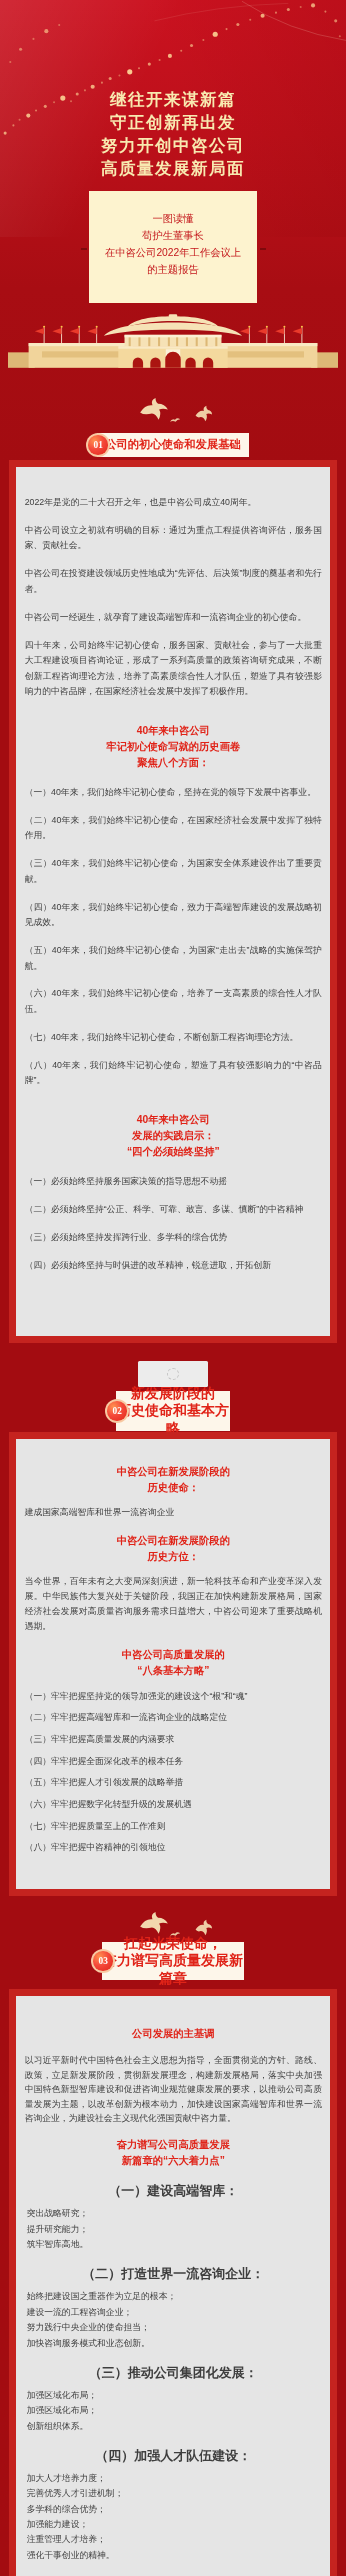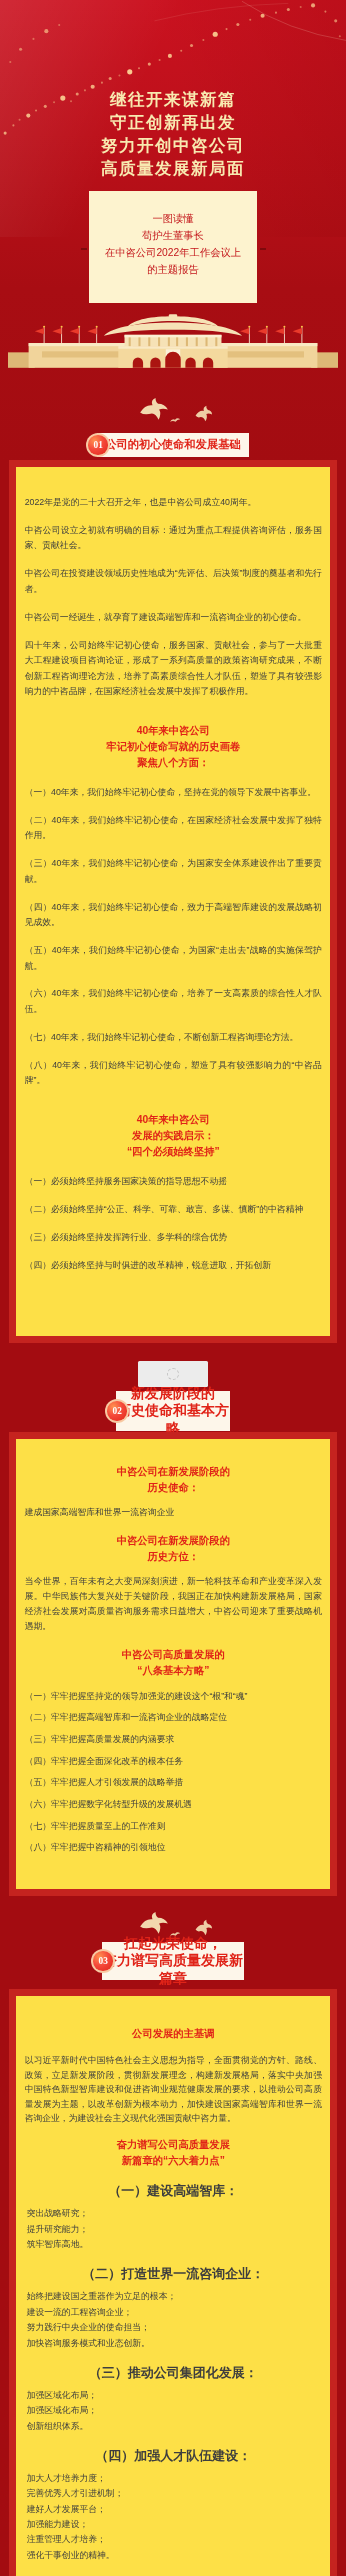--- a/index.html
+++ b/index.html
@@ -26,21 +26,21 @@
     display:flex;flex-direction:column;justify-content:center;box-sizing:border-box;}
   .sec-line{font-size:14px;line-height:17.5px;}
   .sec-badge{position:absolute;left:-10.8px;top:50%;transform:translateY(-50%);width:24px;height:24px;
     border-radius:50%;background:#F8C9A2;box-shadow:0 0 0 0 rgba(0,0,0,0);z-index:2;
     display:flex;align-items:center;justify-content:center;font-family:Liberation Serif, serif;}
   .sec-badge .inner{width:19.6px;height:19.6px;border-radius:50%;
     background:radial-gradient(circle at 32% 28%,#FF9150 0%,#F5493A 45%,#E02318 100%);
     color:#fff;font-weight:bold;font-size:9.3px;display:flex;align-items:center;justify-content:center;}
   
   .panel{position:absolute;left:9.3px;width:328px;background:#C5231F;box-sizing:border-box;padding:7.2px;}
-  .cream{background:#fde047;width:100%;height:100%;box-sizing:border-box;overflow:hidden;}
+  .cream{background:#e5e5e5;width:100%;height:100%;box-sizing:border-box;overflow:hidden;}
   .para{font-size:8.8px;line-height:15.5px;margin:12.4px 0;text-align:justify;color:#3E3E3E;}
   .phead{font-size:10.3px;font-weight:bold;color:#E02318;text-align:center;line-height:16px;margin:23px 0 14.4px;}
   .subline{font-size:8.8px;line-height:14px;margin:3.1px 0;text-align:left;color:#3E3E3E;}
   .group-head{font-size:13px;font-weight:bold;line-height:14px;margin:25px 0 10.3px;text-align:center;color:#3E3E3E;}
   #p1c{padding:15.5px 8.2px 31px;}
   #p2c{padding:11.3px 8.2px 20.6px;}
   #p3c{padding:18.5px 8.2px 20.6px;}
   #p2c .para{margin:6.7px 0;line-height:15px;}
   #p2c .phead{margin:13.4px 0 9.3px;}
   #p3c .para{line-height:14.4px;margin:11.3px 0;}
@@ -321,21 +321,21 @@
         <div class="subline">建设一流的工程咨询企业；</div>
         <div class="subline">努力践行中央企业的使命担当；</div>
         <div class="subline">加快咨询服务模式和业态创新。</div>
         <div class="group-head">（三）推动公司集团化发展：</div>
         <div class="subline">加强区域化布局；</div>
         <div class="subline">加强区域化布局；</div>
         <div class="subline">创新组织体系。</div>
         <div class="group-head">（四）加强人才队伍建设：</div>
         <div class="subline">加大人才培养力度；</div>
         <div class="subline">完善优秀人才引进机制；</div>
-        <div class="subline">建好人才发展平台；</div>
+        <div class="subline">多学科的综合优势；</div>
         <div class="subline">加强能力建设；</div>
         <div class="subline">注重管理人才培养；</div>
         <div class="subline">强化干事创业的精神。</div>
         <div class="group-head">（五）构建坚实业务支撑体系：</div>
       </div>
   </div>
 
 </div>
 
 

